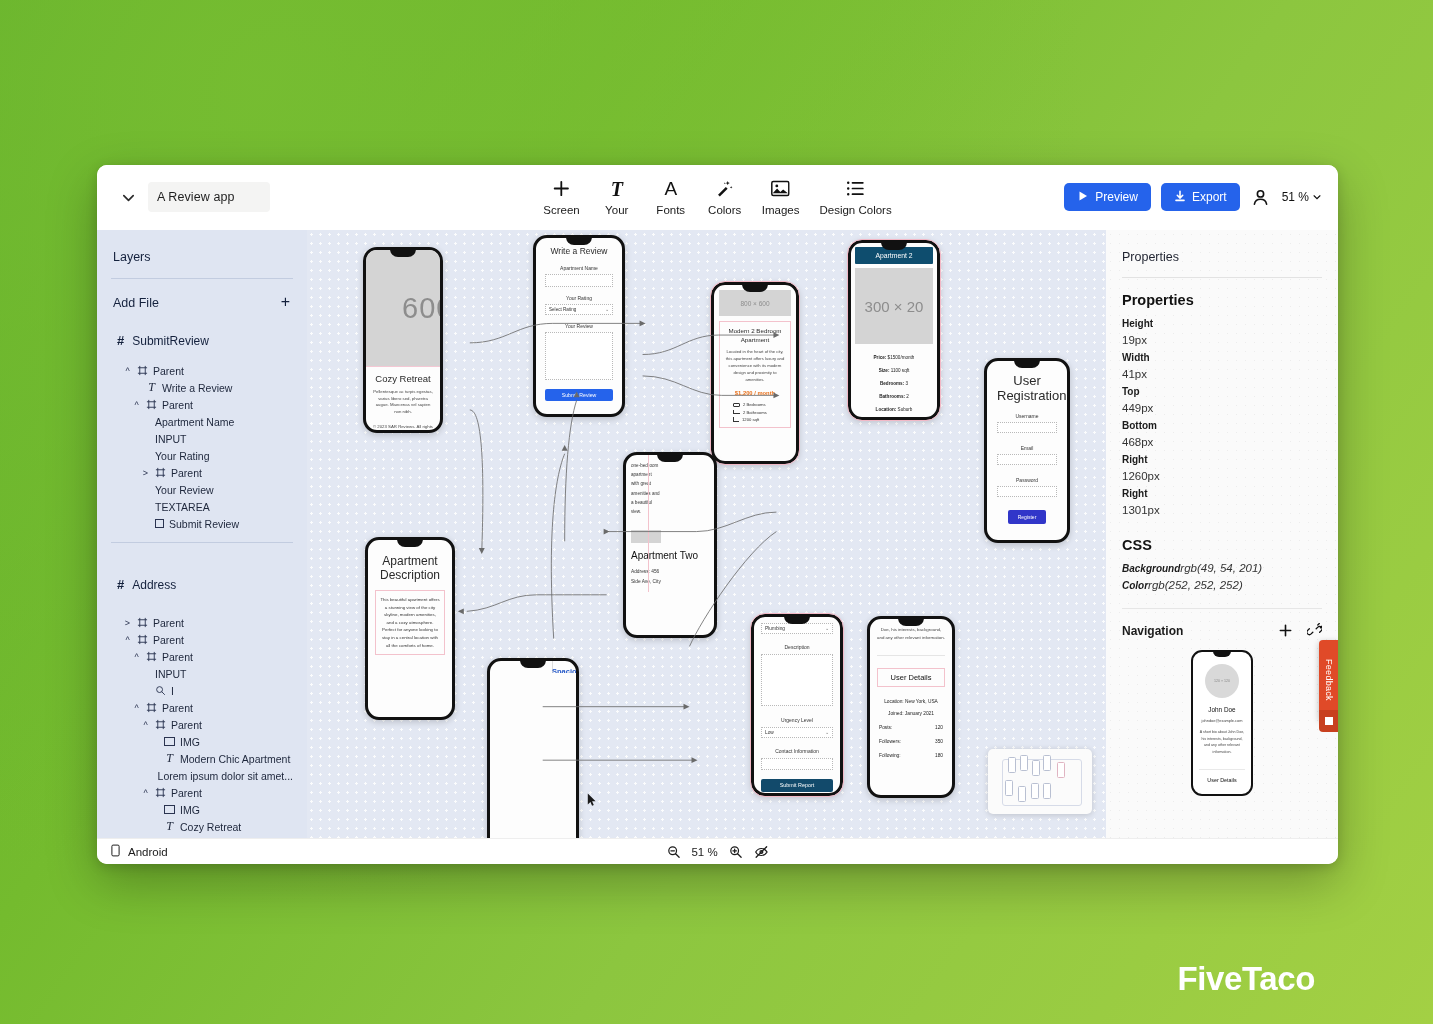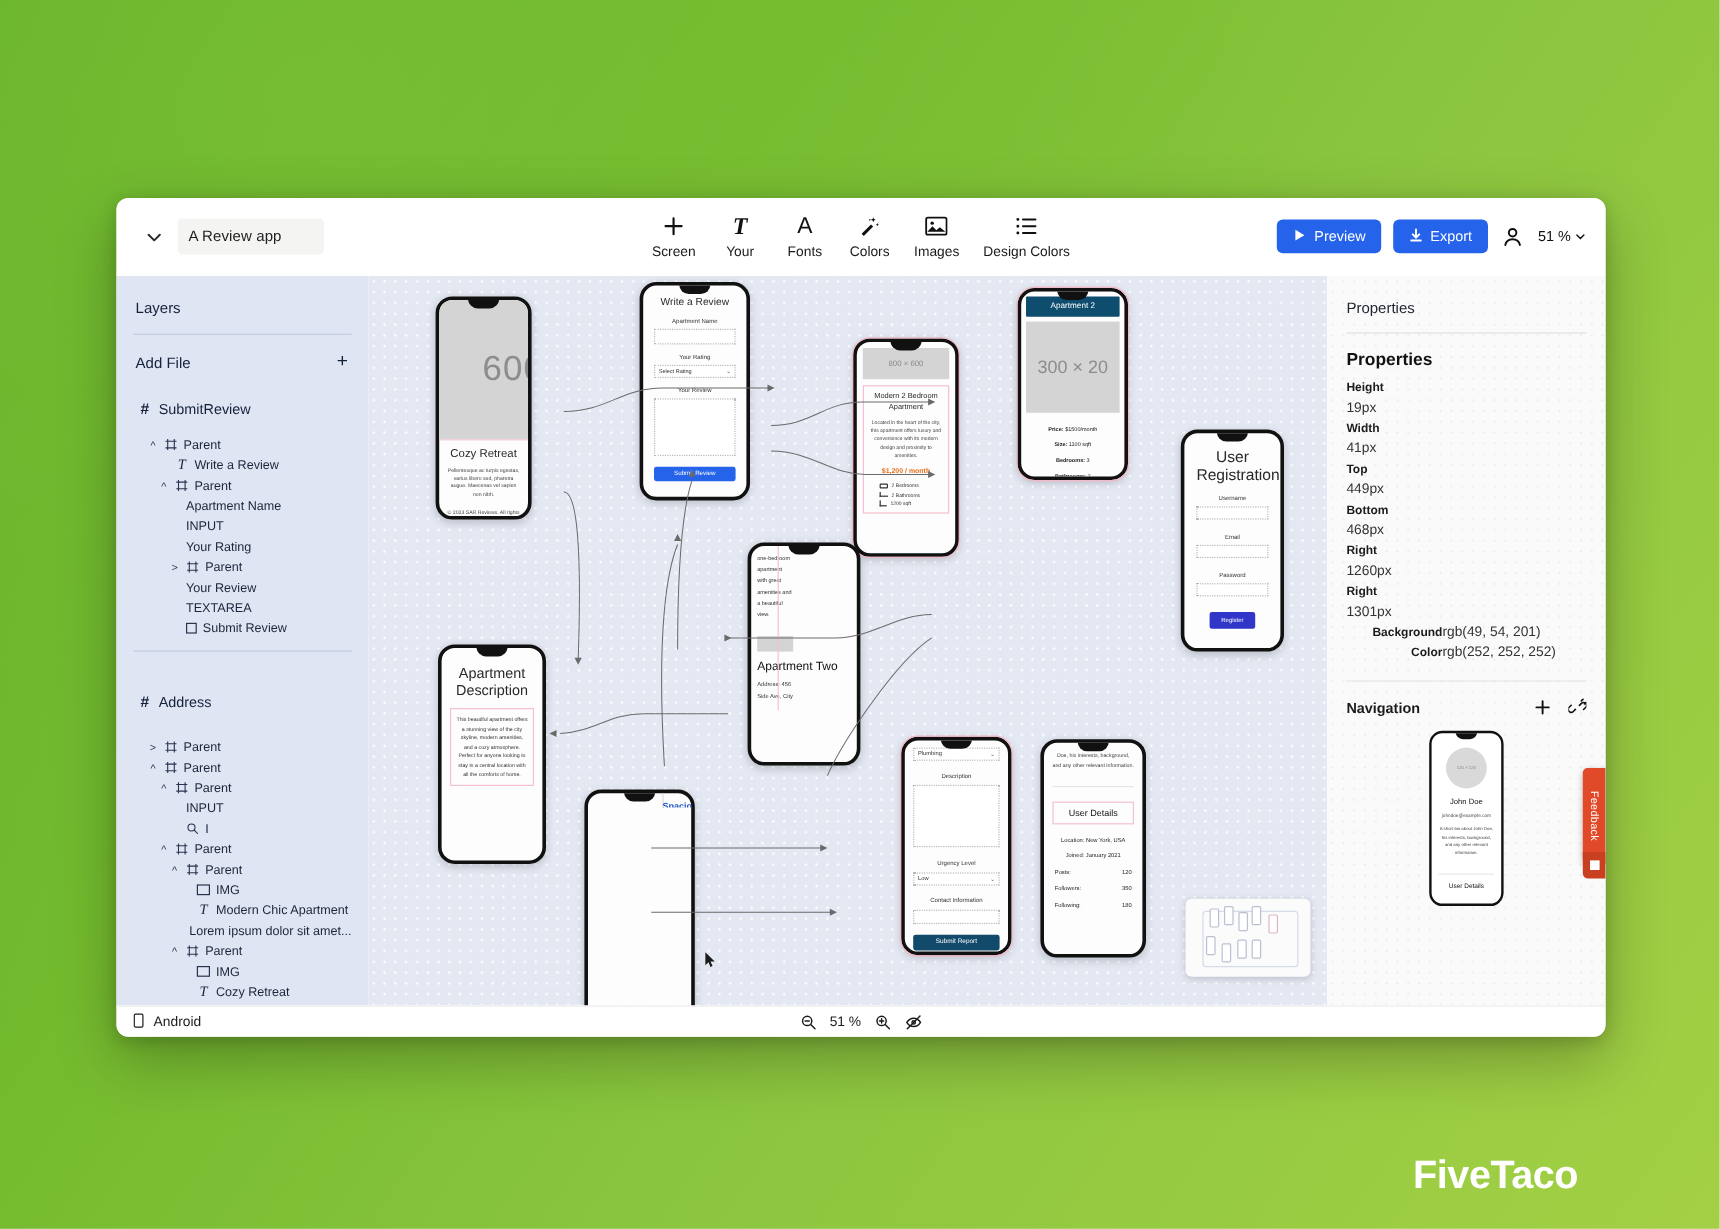--- a/index.html
+++ b/index.html
@@ -173,21 +173,21 @@
     position: relative;
     background-image: radial-gradient(circle, rgba(0,0,0,0.055) 0.8px, transparent 0.9px);
     background-size: 9px 9px;
     overflow: hidden;
   }
   .rp-title { font-size: 12.5px; color: #1f2330; padding: 20px 0 13px 0; }
   .rp-divider { height: 1px; background: #e2e2e2; }
   .rp-h2 { font-size: 14.5px; font-weight: bold; color: #111; padding: 14px 0 7px; }
   .prop-k { font-size: 10px; font-weight: bold; color: #1b1b1b; line-height: 17px; }
   .prop-v { font-size: 11.5px; color: #333; line-height: 17px; }
-  .css-row { display: flex; justify-content: flex-end; align-items: baseline; }
+  .css-row { display: flex; justify-content: flex-start; align-items: baseline; font-style: italic; }
   .css-row .prop-v { flex: 0 0 120px; }
   .rp-divider2 { height:1px; background:#e6e6e6; margin: 14px 0 0; }
   .nav-row {
     display: flex; align-items: center; justify-content: space-between;
     padding: 14px 0 12px;
   }
   .nav-label { font-size: 12px; font-weight: bold; color: #1b1b1b; }
   .nav-icons { display: flex; align-items: center; gap: 14px; }
   .nav-icons span { cursor: pointer; color: #111; display:flex; }
 
@@ -629,21 +629,21 @@
               </div>
               <div style="display:flex;align-items:center;gap:3px;">
                 <span style="width:6px;height:5px;border-left:1.2px solid #333;border-bottom:1.2px solid #333;display:inline-block;"></span>
                 <span style="font-size:4.2px;color:#333;">1200 sqft</span>
               </div>
             </div>
           </div>
         </div>
       </div>
 
-      <div class="phone sel-box" style="left:541px; top:10px; width:92px; height:160px;">
+      <div class="phone sel-box" style="left:541px; top:10px; width:92px; height:180px;">
         <div class="notch"></div>
         <div class="ph-inner" style="padding:4px;">
           <div style="background:#0e4d6e;color:#fff;text-align:center;font-size:6.8px;padding:5px 0;border-radius:1px;">
             <span>Apartment 2</span>
           </div>
           <div class="imgph" style="height:76px;margin-top:4px;font-size:15px;">
             <span>300 × 20</span>
           </div>
           <div style="margin-top:7px;">
             <div class="ctr" style="font-size:4.6px;line-height:13px;color:#222;"><b>Price:</b> <span>$1500/month</span></div>
@@ -786,20 +786,21 @@
           <div class="prop-v">41px</div>
           <div class="prop-k">Top</div>
           <div class="prop-v">449px</div>
           <div class="prop-k">Bottom</div>
           <div class="prop-v">468px</div>
           <div class="prop-k">Right</div>
           <div class="prop-v">1260px</div>
           <div class="prop-k">Right</div>
           <div class="prop-v">1301px</div>
         </div>
+      <div class="rp-h2" style="padding-top:18px;">CSS</div>
       <div id="cssRows">
           <div class="css-row">
             <span class="prop-k">Background</span>
             <span class="prop-v">rgb(49, 54, 201)</span>
           </div>
           <div class="css-row">
             <span class="prop-k">Color</span>
             <span class="prop-v">rgb(252, 252, 252)</span>
           </div>
         </div>

